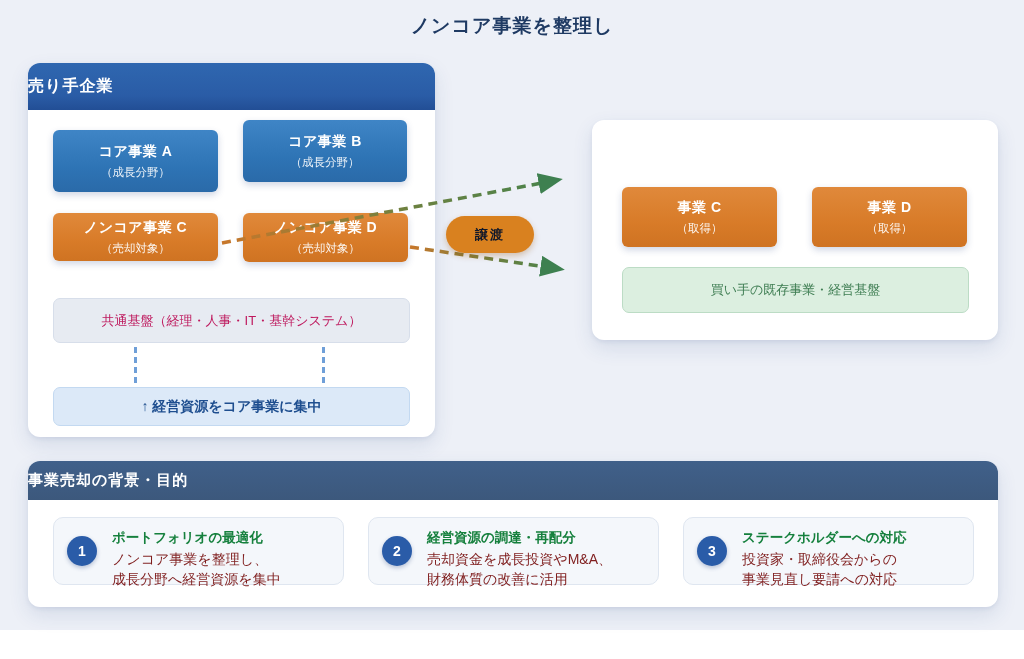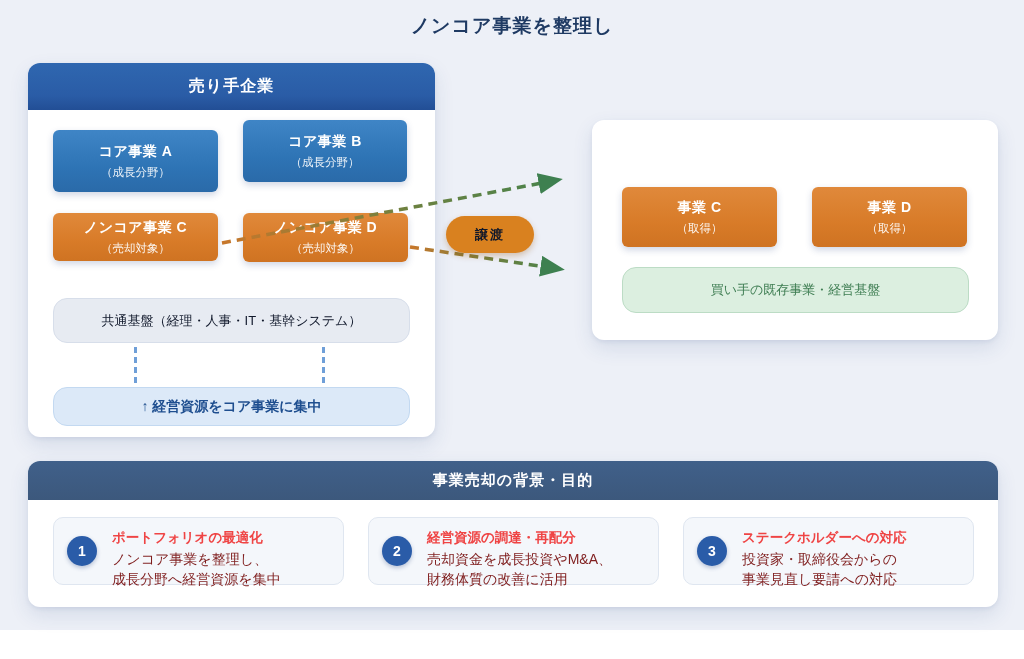--- a/index.html
+++ b/index.html
@@ -12,42 +12,42 @@
   .page-title{
     position:absolute;left:0;top:13px;width:1024px;text-align:center;
     font-size:19px;font-weight:bold;color:#1f3a63;letter-spacing:1px;
   }
   .panel{
     position:absolute;background:#ffffff;border-radius:12px;
     box-shadow:0 8px 20px rgba(40,70,130,.12), 0 2px 4px rgba(40,70,130,.08);
   }
   .panel-header{
     position:absolute;left:0;top:0;right:0;border-radius:12px 12px 0 0;
-    display:flex;align-items:center;justify-content:center;
+    display:flex;align-items:center;justify-content:flex-start;
     color:#fff;font-weight:bold;font-size:16px;letter-spacing:1px;
   }
   .hdr-blue{background:linear-gradient(180deg,#2f67b0 0%,#2a5ca6 70%,#224e95 100%);}
   .hdr-green{background:linear-gradient(180deg,#549b6a 0%,#4b9160 70%,#40835a 100%);}
   .hdr-slate{background:linear-gradient(180deg,#40608a 0%,#3c587c 100%);}
 
   .biz-box{
     position:absolute;border-radius:6px;color:#fff;text-align:center;
     display:flex;flex-direction:column;align-items:center;justify-content:center;gap:4px;
     box-shadow:0 3px 7px rgba(40,70,130,.22);
   }
   .biz-box .t{font-size:14px;font-weight:bold;letter-spacing:.5px;}
   .biz-box .s{font-size:11.5px;opacity:.92;}
   .box-blue{background:linear-gradient(180deg,#3f85c6 0%,#2e74b5 60%,#2a6aa9 100%);}
   .box-orange{background:linear-gradient(180deg,#e0893b 0%,#d87b28 60%,#cf7322 100%);}
 
   .flat-box{
-    position:absolute;border-radius:14px;display:flex;align-items:center;justify-content:center;
+    position:absolute;border-radius:7px;display:flex;align-items:center;justify-content:center;
     font-size:13px;
   }
-  .base-box{background:#e7ebf2;border:1px solid #d7deea;color:#0f172a;}
+  .base-box{background:#e7ebf2;border:1px solid #d7deea;color:#be185d;}
   .focus-box{background:#dce9f8;border:1px solid #c3d9f1;color:#1e4e8f;font-weight:bold;font-size:14px;}
   .green-box{background:#dcefe0;border:1px solid #bcdcc5;color:#3e7d52;}
 
   .vdash{position:absolute;width:0;border-left:3px dashed #6f9fd8;}
 
   .transfer-badge{
     position:absolute;left:446px;top:216px;width:88px;height:37px;border-radius:19px;
     background:#d9811f;color:#0f172a;font-size:13px;font-weight:bold;letter-spacing:2px;
     display:flex;align-items:center;justify-content:center;z-index:7;
     box-shadow:0 3px 6px rgba(150,80,10,.3);
@@ -58,21 +58,21 @@
   .goal-card{
     position:absolute;top:517px;width:289px;height:66px;border-radius:10px;
     background:#f4f7fb;border:1px solid #dfe6f0;
   }
   .goal-num{
     position:absolute;left:13px;top:18px;width:30px;height:30px;border-radius:50%;
     background:#2a5ca8;color:#fff;font-size:14px;font-weight:bold;
     display:flex;align-items:center;justify-content:center;
     box-shadow:0 2px 4px rgba(40,70,130,.3);
   }
-  .goal-title{position:absolute;left:58px;top:11px;font-size:13.5px;font-weight:bold;color:#ef4444;}
+  .goal-title{position:absolute;left:58px;top:11px;font-size:13.5px;font-weight:bold;color:#15803d;}
   .goal-body{position:absolute;left:58px;top:31px;font-size:14px;color:#7f1d1d;line-height:1.45;}
 </style>
 </head>
 <body>
 
 <div class="stage">
 
   <div class="page-title">ノンコア事業を整理し</div>
 
   <div class="panel" style="left:28px;top:63px;width:407px;height:374px;">

